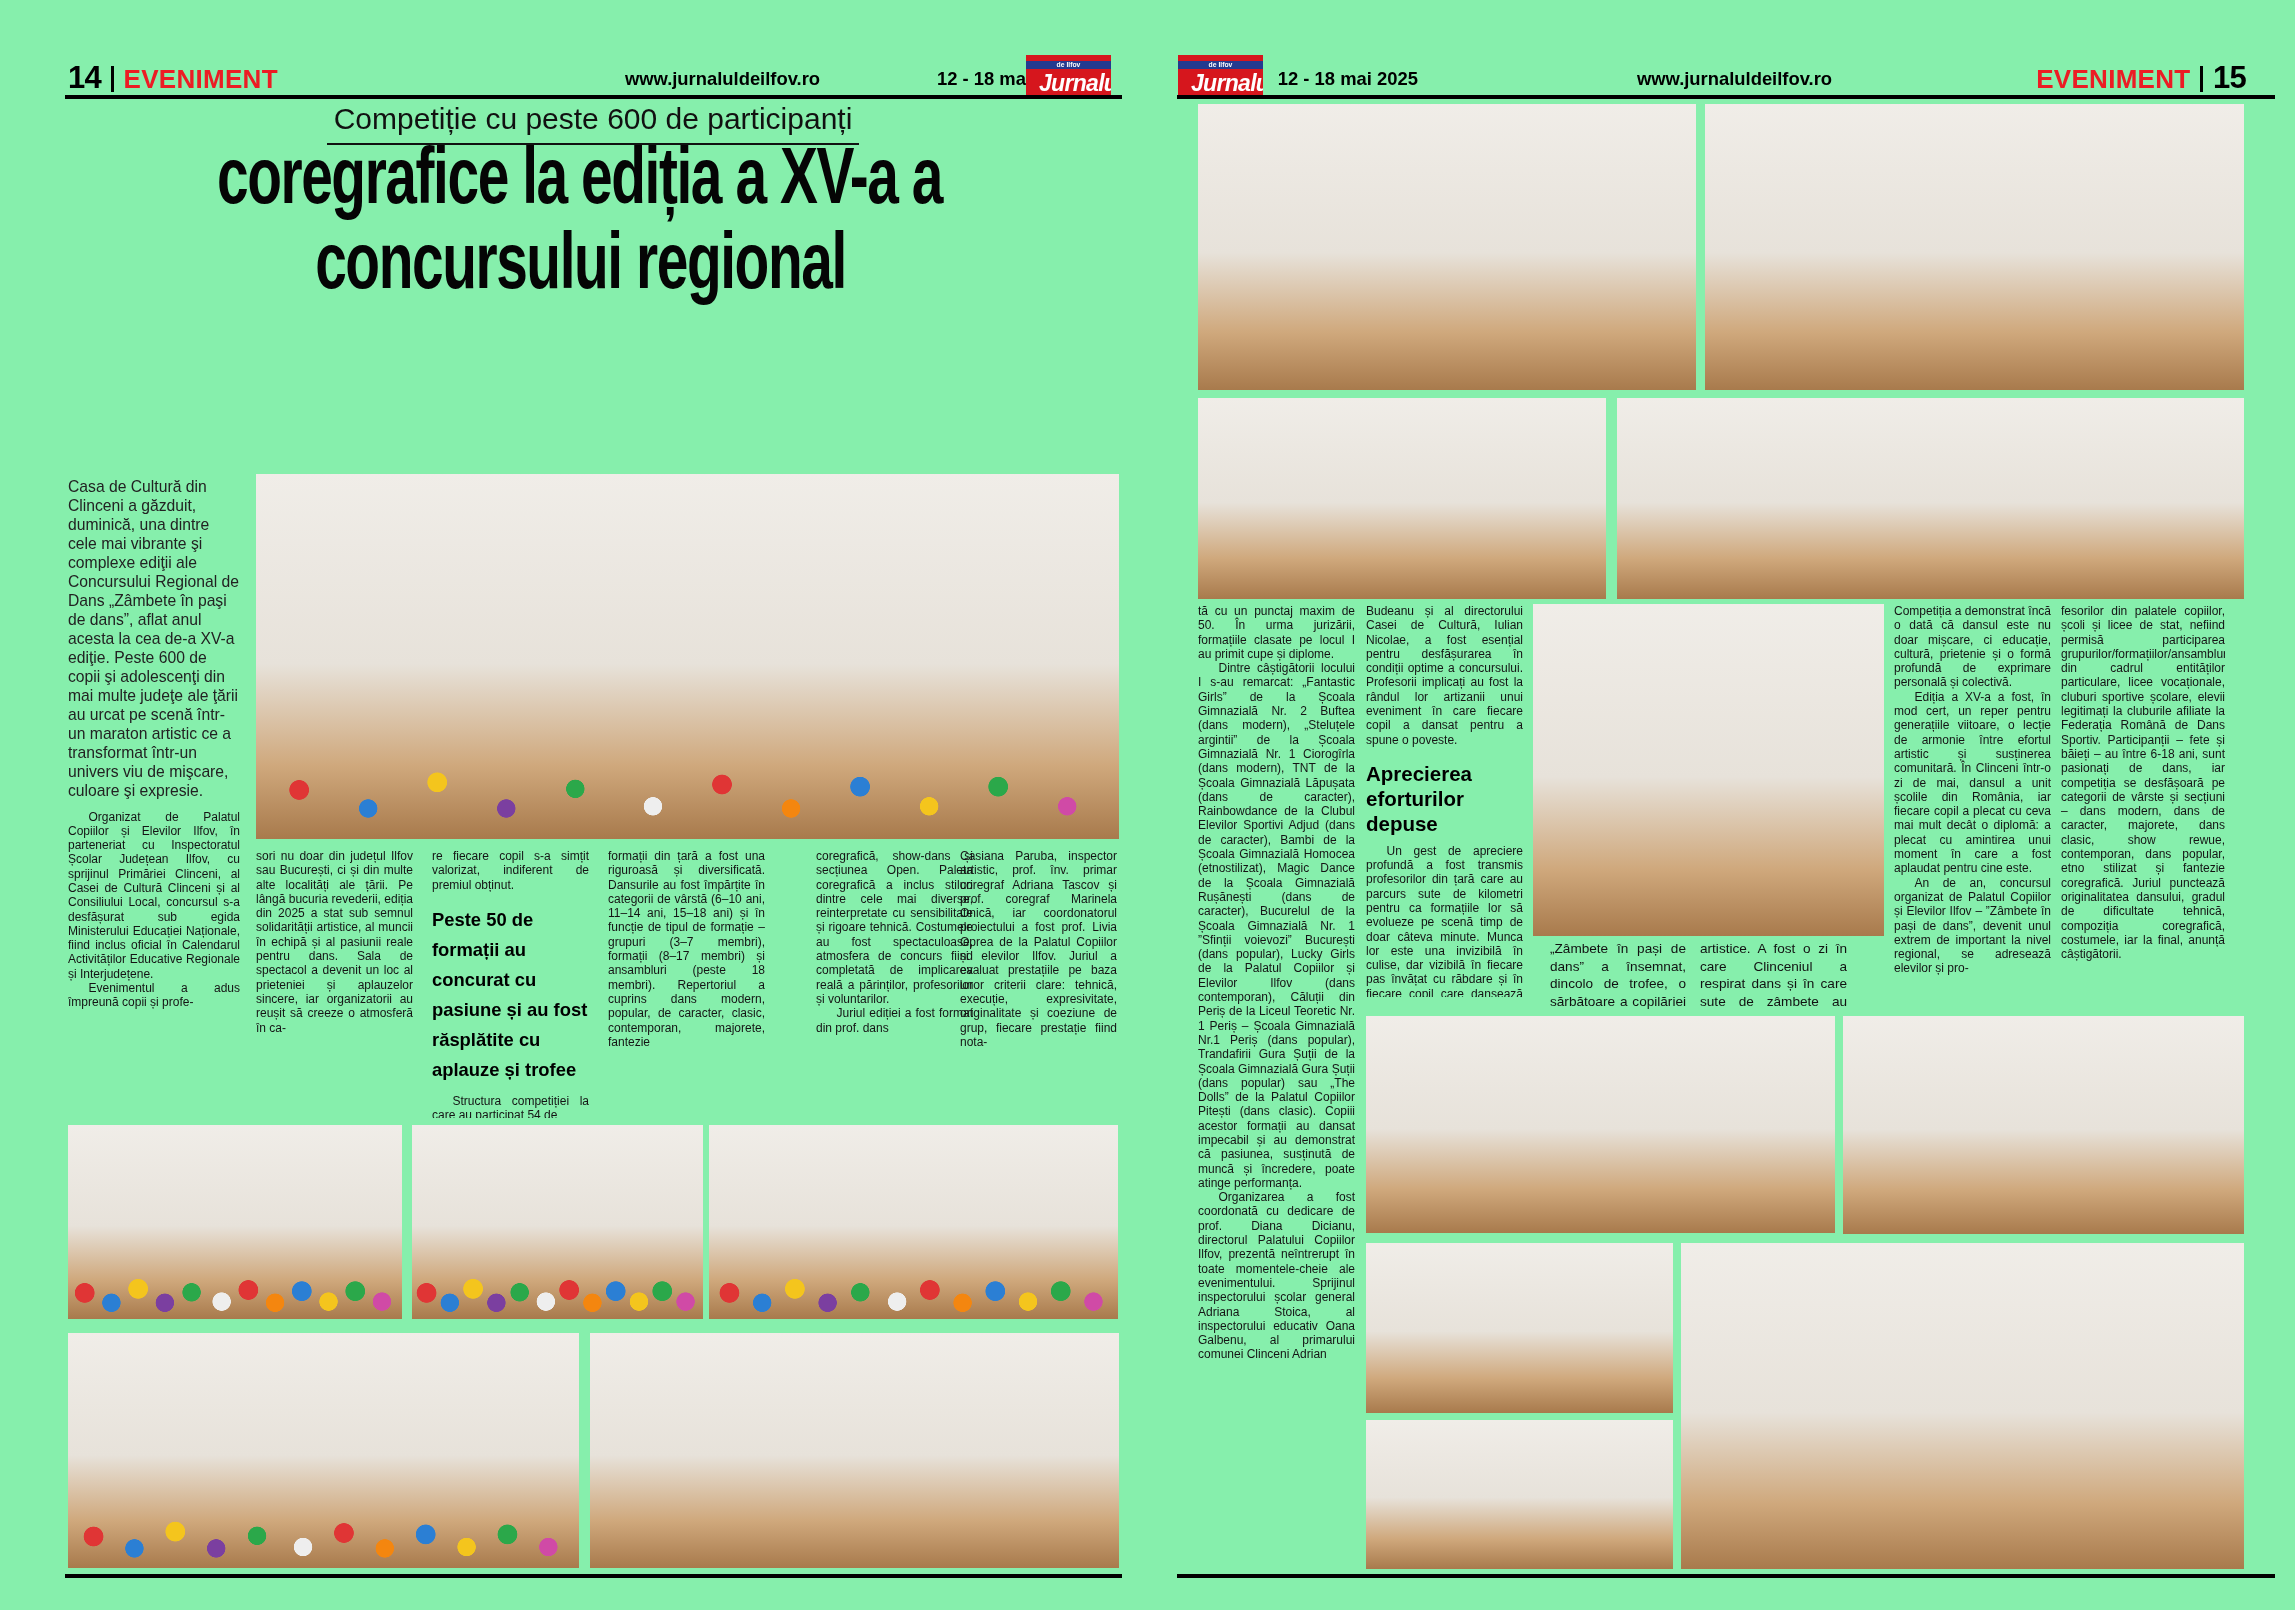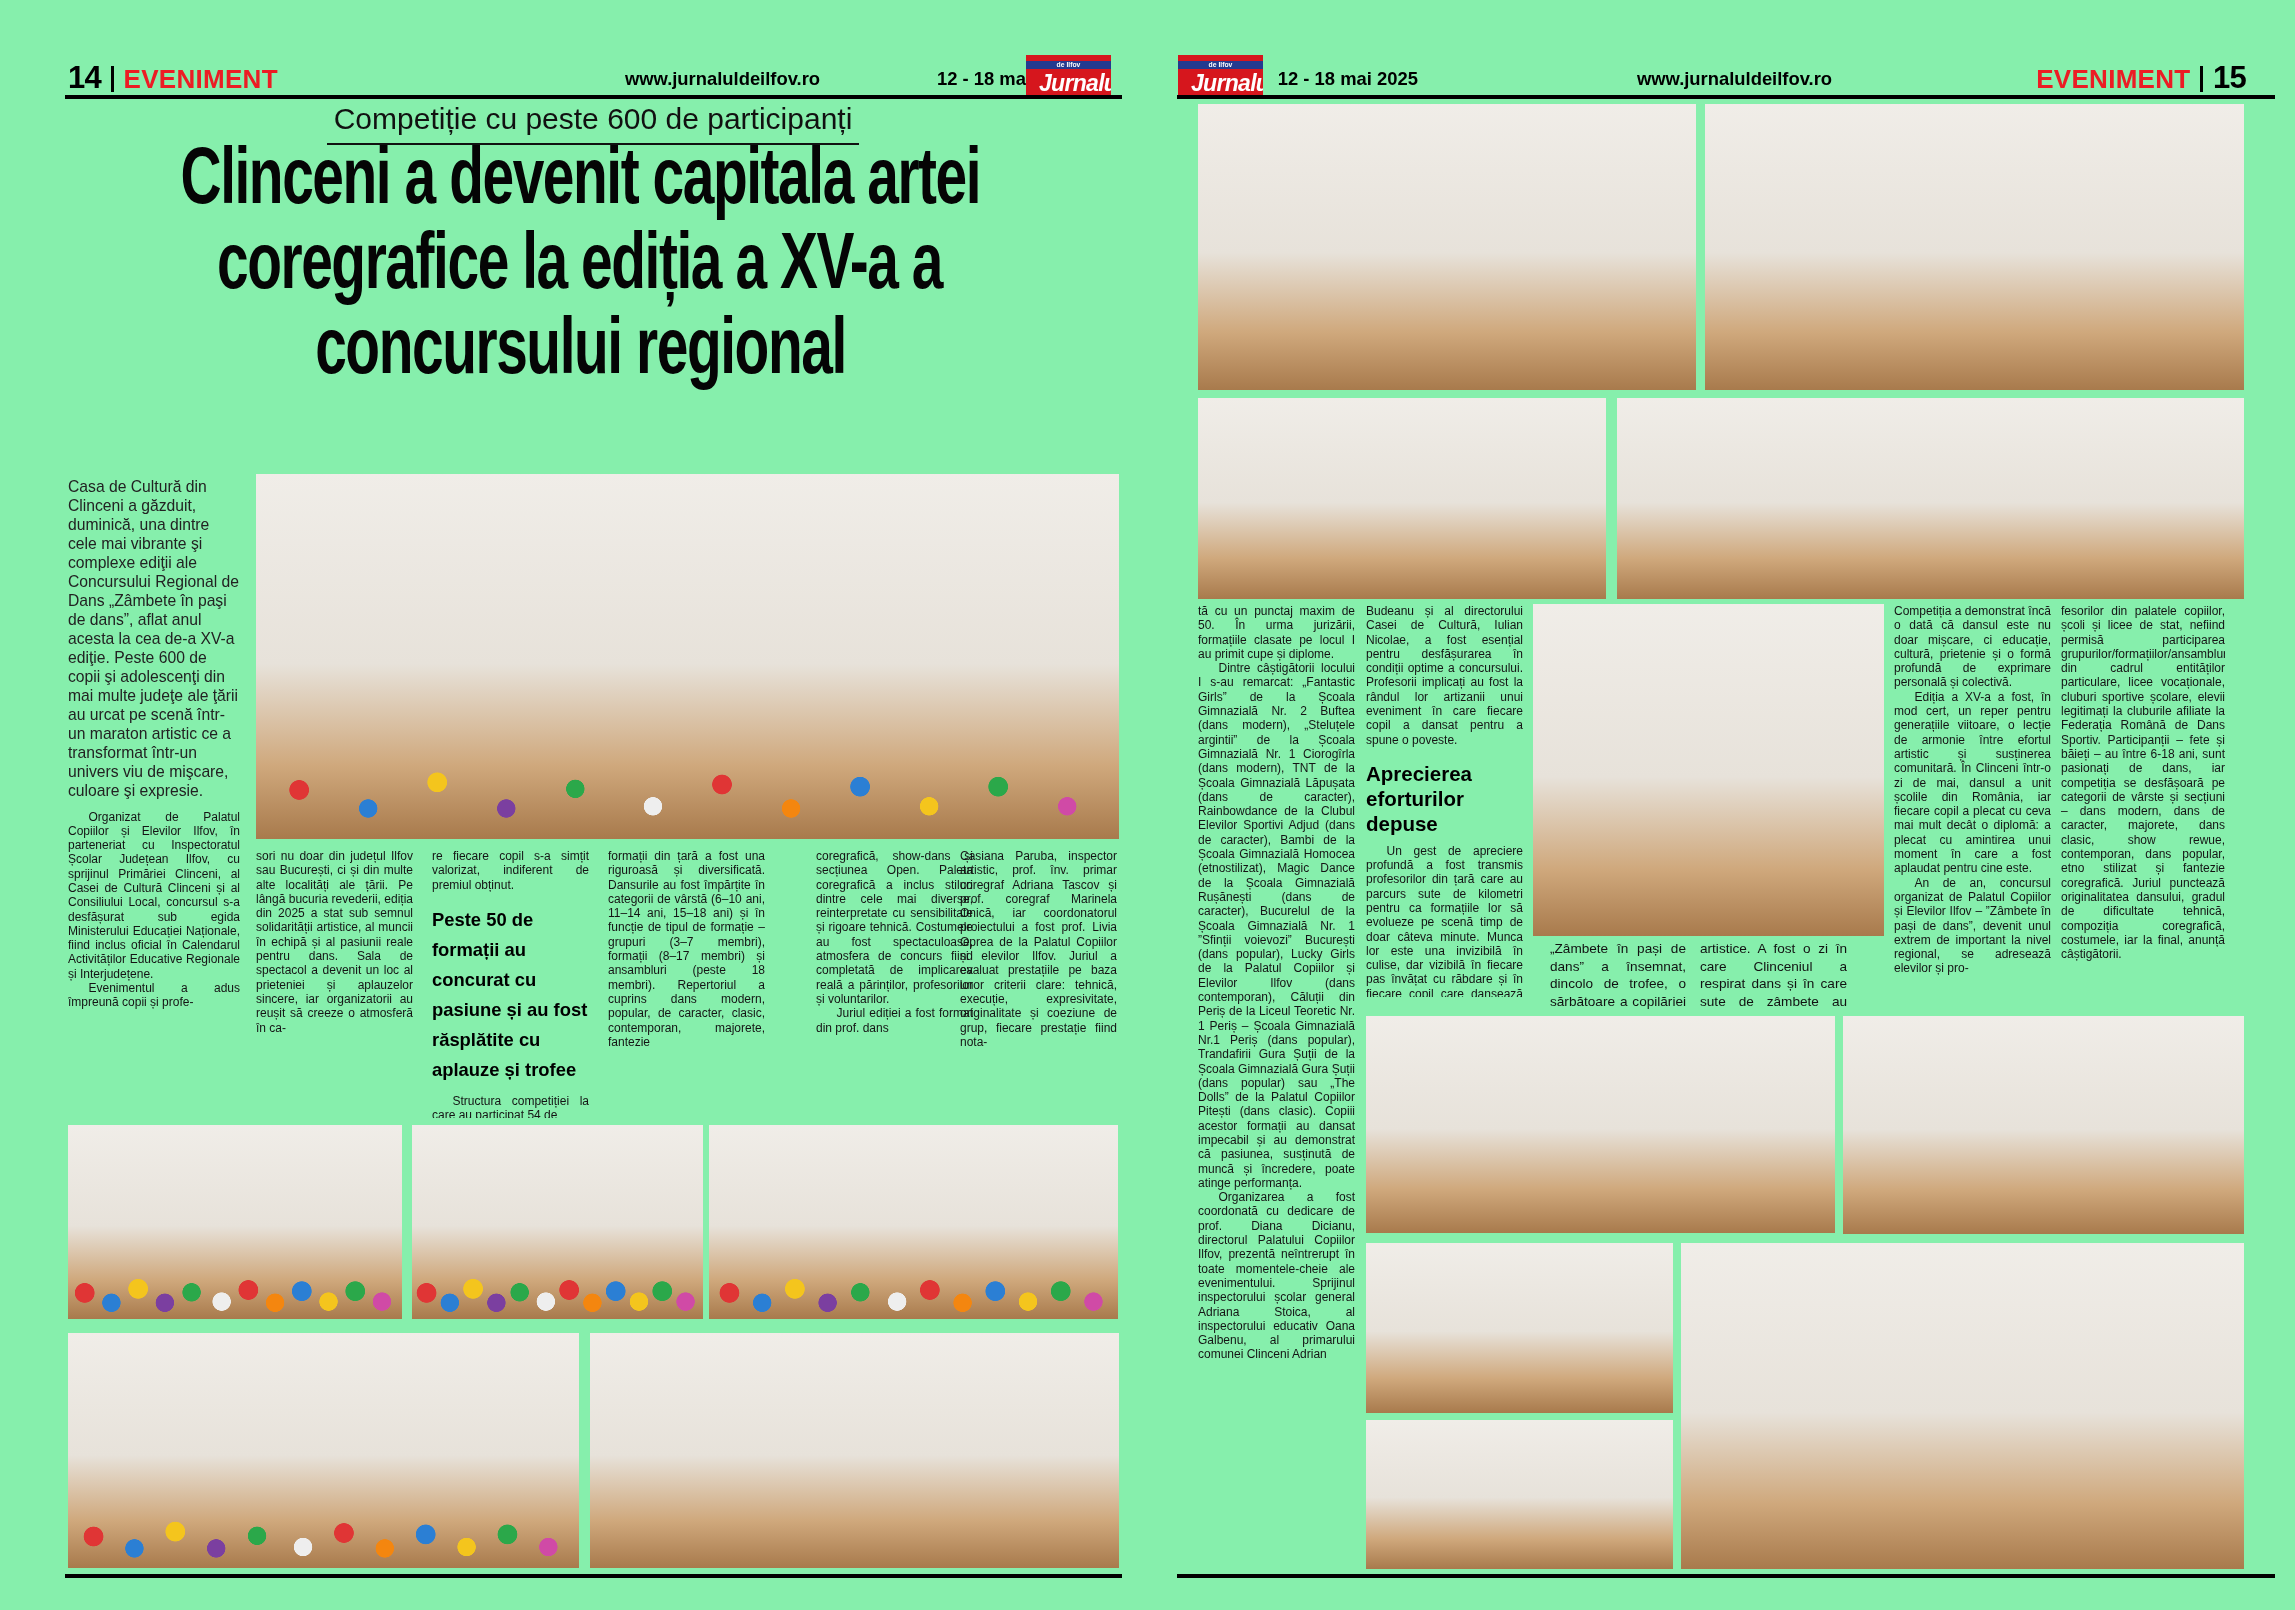--- a/index.html
+++ b/index.html
@@ -66,23 +66,20 @@
     <div class="logo abs" style="left:1026px;top:55px;">
       <div class="strip">de Ilfov</div>
       <div class="name">Jurnalul</div>
     </div>
     <div class="rule abs" style="left:65px;top:95px;width:1057px;height:4.1px;"></div>
 
     <div class="kicker abs" style="left:136px;top:102px;width:914px;text-align:center;">
       <span>Competiție cu peste 600 de participanți</span>
     </div>
     <div class="abs" style="left:41px;top:133px;width:1078px;">
-      <div class="hline">
-          <span>Clinceni a devenit capitala artei</span>
-        </div>
       <div class="hline">
           <span>coregrafice la ediția a XV-a a</span>
         </div>
       <div class="hline">
           <span>concursului regional</span>
         </div>
     </div>
 
     <div class="col" style="left:68px;top:477px;width:172px;height:644px;">
       <p class="lede">Casa de Cultură din Clinceni a găzduit, duminică, una dintre cele mai vibrante şi complexe ediţii ale Concursului Regional de Dans „Zâmbete în paşi de dans”, aflat anul acesta la cea de-a XV-a ediţie. Peste 600 de copii şi adolescenţi din mai multe judeţe ale ţării au urcat pe scenă într-un maraton artistic ce a transformat într-un univers viu de mişcare, culoare şi expresie.</p>

